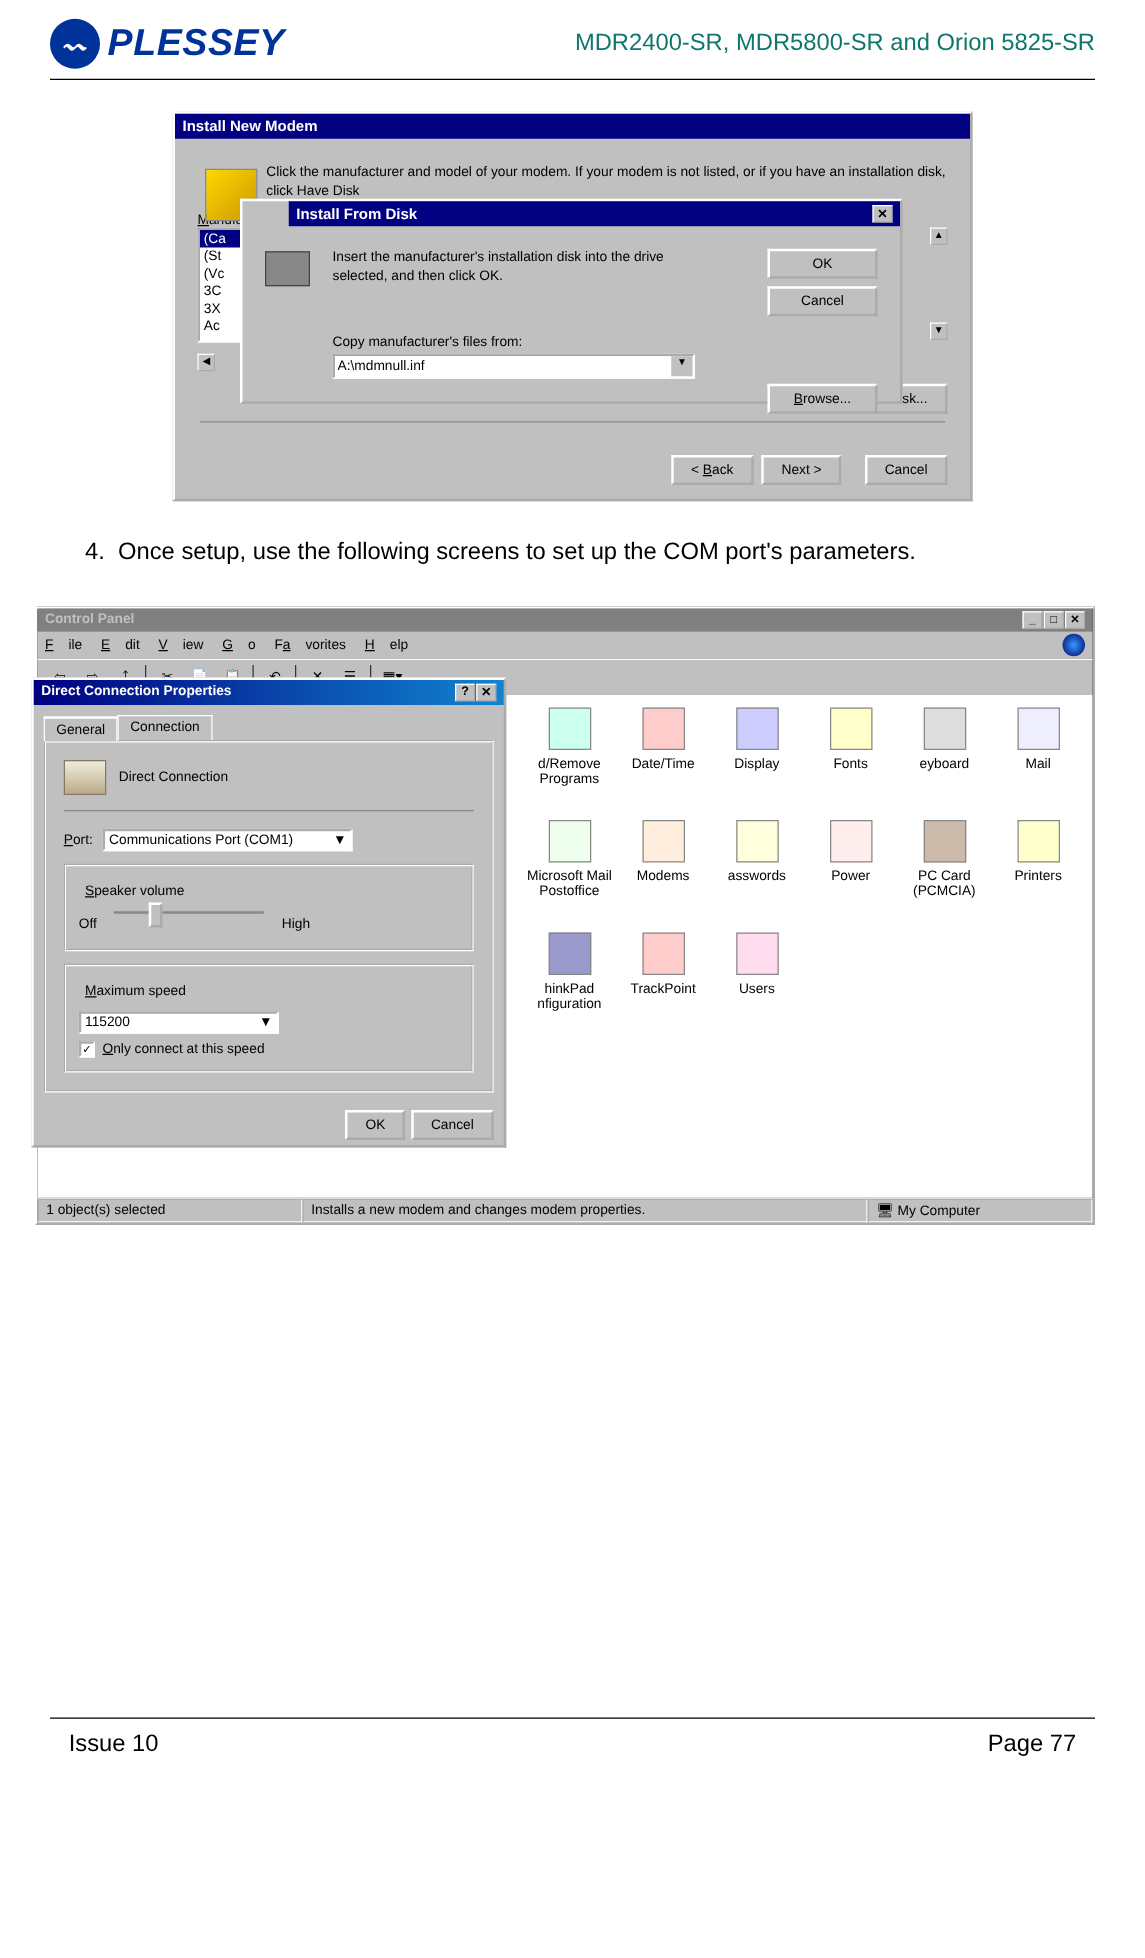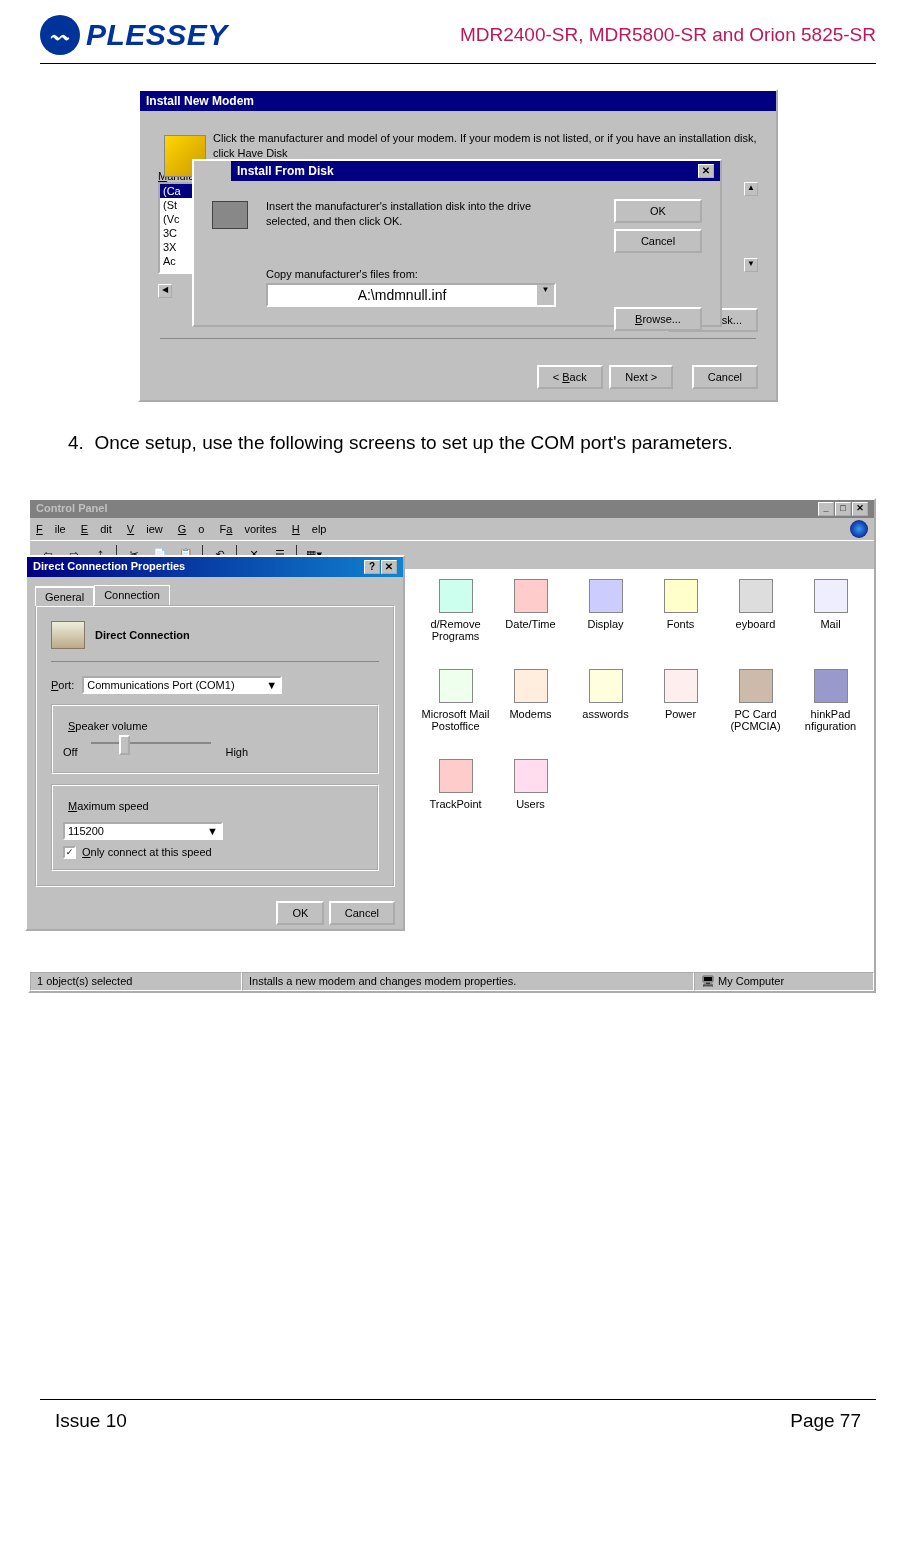--- a/index.html
+++ b/index.html
@@ -2,21 +2,21 @@
 <html><head>
   <meta charset="utf-8">
   <style>
     * { box-sizing: border-box; margin: 0; padding: 0; font-family: Arial, sans-serif; }
     body { width: 916px; background: #fff; padding: 0; }
     .page-header { display: flex; align-items: center; justify-content: space-between; padding: 15px 40px 8px 40px; }
     .logo { display: flex; align-items: center; gap: 6px; }
     .logo-circle { width: 40px; height: 40px; background: #003399; border-radius: 50%; display: flex; align-items: center; justify-content: center; }
     .logo-wave { color: #fff; font-size: 18px; }
     .logo-text { color: #003399; font-weight: 900; font-size: 30px; font-style: italic; letter-spacing: 0.5px; }
-    .doc-title { color: #be185d; font-size: 19px; }
+    .doc-title { color: #0f766e; font-size: 19px; }
     .hr-top { border: none; border-top: 1px solid #000; margin: 0 40px 25px 40px; }
     .content { padding: 0 40px; }
     .dialog-img { display: flex; justify-content: center; margin-bottom: 30px; }
     
     
     .win-outer { width: 640px; background: #c0c0c0; border: 2px outset #fff; }
     .titlebar { background: #000080; color: #fff; padding: 3px 6px; font-family: "MS Sans Serif", sans-serif; font-size: 12px; font-weight: bold; display: flex; justify-content: space-between; }
     .outer-body { padding: 15px 18px; position: relative; }
     .outer-instr { font-size: 11px; padding-left: 55px; padding-top: 5px; line-height: 1.4; color: #000; }
     .phone-icon { position: absolute; left: 24px; top: 24px; width: 42px; height: 42px; background: linear-gradient(135deg, #ffd700, #cc9900); border: 1px solid #888; }
@@ -34,47 +34,47 @@
     .inner-titlebar { background: #000080; color: #fff; padding: 3px 6px; font-size: 12px; font-weight: bold; display: flex; justify-content: space-between; margin-left: 37px; }
     .close-x { background: #c0c0c0; color: #000; border: 1px outset #fff; width: 16px; height: 14px; font-size: 10px; text-align: center; }
     .inner-body { padding: 18px; position: relative; }
     .disk-icon { position: absolute; left: 18px; top: 20px; width: 36px; height: 28px; background: #888; border: 1px solid #444; }
     .inner-text1 { margin-left: 54px; font-size: 11px; width: 280px; line-height: 1.4; }
     .inner-right-col { position: absolute; right: 18px; top: 18px; width: 88px; }
     .inner-right-col .btn { display: block; margin-bottom: 6px; width: 100%; }
     .copy-label { margin-left: 54px; font-size: 11px; margin-top: 38px; }
     .combo-row { margin-left: 54px; margin-top: 3px; display: flex; align-items: center; gap: 6px; }
     .combo { display: flex; border: 2px inset #fff; background: #fff; width: 290px; }
-    .combo input { border: none; flex: 1; font-size: 14px; padding: 2px; outline: none; text-align: center; }
+    .combo input { border: none; flex: 1; font-size: 11px; padding: 2px; outline: none; }
     .combo-btn { width: 18px; background: #c0c0c0; border-left: 1px outset #fff; font-size: 8px; text-align: center; }
     
     .step-text { font-size: 19px; margin: 0 0 28px 28px; text-indent: -26px; padding-left: 26px; }
     
     
-    .cp-window { width: 858px; background: #000000; border: 2px outset #fff; margin: 16px auto; }
+    .cp-window { width: 858px; background: #000000; border: 2px outset #fff; margin: 4px auto; }
     .cp-title { background: #808080; color: #c0c0c0; padding: 2px 6px; font-size: 11px; font-weight: bold; display: flex; justify-content: space-between; }
     .cp-title-btns { display: flex; gap: 1px; }
     .cp-title-btns span { background: #c0c0c0; border: 1px outset #fff; width: 16px; height: 14px; font-size: 9px; text-align: center; color: #000; }
     .cp-menubar { background: #c0c0c0; padding: 2px 6px; font-size: 11px; display: flex; justify-content: space-between; align-items: center; }
     .cp-menus span { margin-right: 12px; }
     .ie-icon { width: 18px; height: 18px; background: radial-gradient(circle, #3399ff, #000066); border-radius: 50%; }
     .cp-toolbar { background: #c0c0c0; padding: 3px 6px; border-top: 1px solid #fff; display: flex; align-items: center; gap: 2px; }
     .tb-btn { width: 24px; height: 22px; background: #c0c0c0; border: 1px solid #c0c0c0; font-size: 11px; display: flex; align-items: center; justify-content: center; }
     .tb-sep { width: 2px; height: 20px; border-left: 1px inset #888; margin: 0 2px; }
     .cp-main { display: flex; background: #fff; height: 402px; position: relative; }
     
     
     .dcp-dialog { position: absolute; left: -5px; top: 55px; width: 380px; background: #c0c0c0; border: 2px outset #fff; z-index: 5; }
     .dcp-title { background: linear-gradient(to right, #000080, #1084d0); color: #fff; padding: 3px 6px; font-size: 11px; font-weight: bold; display: flex; justify-content: space-between; }
     .dcp-body { padding: 8px; }
     .tabs { display: flex; }
     .tab { background: #c0c0c0; border: 1px solid #fff; border-bottom: none; padding: 3px 9px; font-size: 11px; }
     .tab.active { border-top: 2px solid #fff; position: relative; top: 1px; z-index: 1; }
     .tab-panel { border: 2px groove #fff; padding: 14px; background: #c0c0c0; }
-    .dc-row { display: flex; align-items: center; gap: 10px; margin-bottom: 12px; font-weight: bold; }
+    .dc-row { display: flex; align-items: center; gap: 10px; margin-bottom: 12px; }
     .modem-icon { width: 34px; height: 28px; background: linear-gradient(#eed, #ba8); border: 1px solid #876; }
     .fieldset { border: 2px groove #fff; padding: 10px; margin-top: 10px; }
     .fieldset-label { font-size: 11px; background: #c0c0c0; margin-top: -16px; margin-left: 2px; display: inline-block; padding: 0 3px; }
     .slider-row { display: flex; align-items: center; gap: 14px; font-size: 11px; margin-top: 8px; }
     .slider { width: 120px; height: 20px; position: relative; border-top: 2px solid #888; }
     .slider-thumb { position: absolute; left: 28px; top: -9px; width: 11px; height: 20px; background: #c0c0c0; border: 2px outset #fff; }
     .sel-box { border: 2px inset #fff; background: #fff; padding: 1px 3px; font-size: 11px; display: flex; justify-content: space-between; align-items: center; width: 160px; }
     .chk-row { display: flex; align-items: center; gap: 6px; font-size: 11px; margin-top: 6px; }
     .chk { width: 13px; height: 13px; border: 2px inset #fff; background: #fff; font-size: 9px; text-align: center; line-height: 9px; }
     .dcp-bottom { text-align: right; padding: 8px; }
@@ -250,20 +250,24 @@
             </div>
           <div class="cp-icon">
               <div class="ico" style="background:#fee;"></div>
               <div>Power</div>
             </div>
           <div class="cp-icon">
               <div class="ico" style="background:#cba;"></div>
               <div>PC Card (PCMCIA)</div>
             </div>
           <div class="cp-icon">
+              <div class="ico" style="background:#ffc;"></div>
+              <div>Printers</div>
+            </div>
+          <div class="cp-icon">
               <div class="ico" style="background:#99c;"></div>
               <div>hinkPad nfiguration</div>
             </div>
           <div class="cp-icon">
               <div class="ico" style="background:#fcc;"></div>
               <div>TrackPoint</div>
             </div>
           <div class="cp-icon">
               <div class="ico" style="background:#fde;"></div>
               <div>Users</div>

